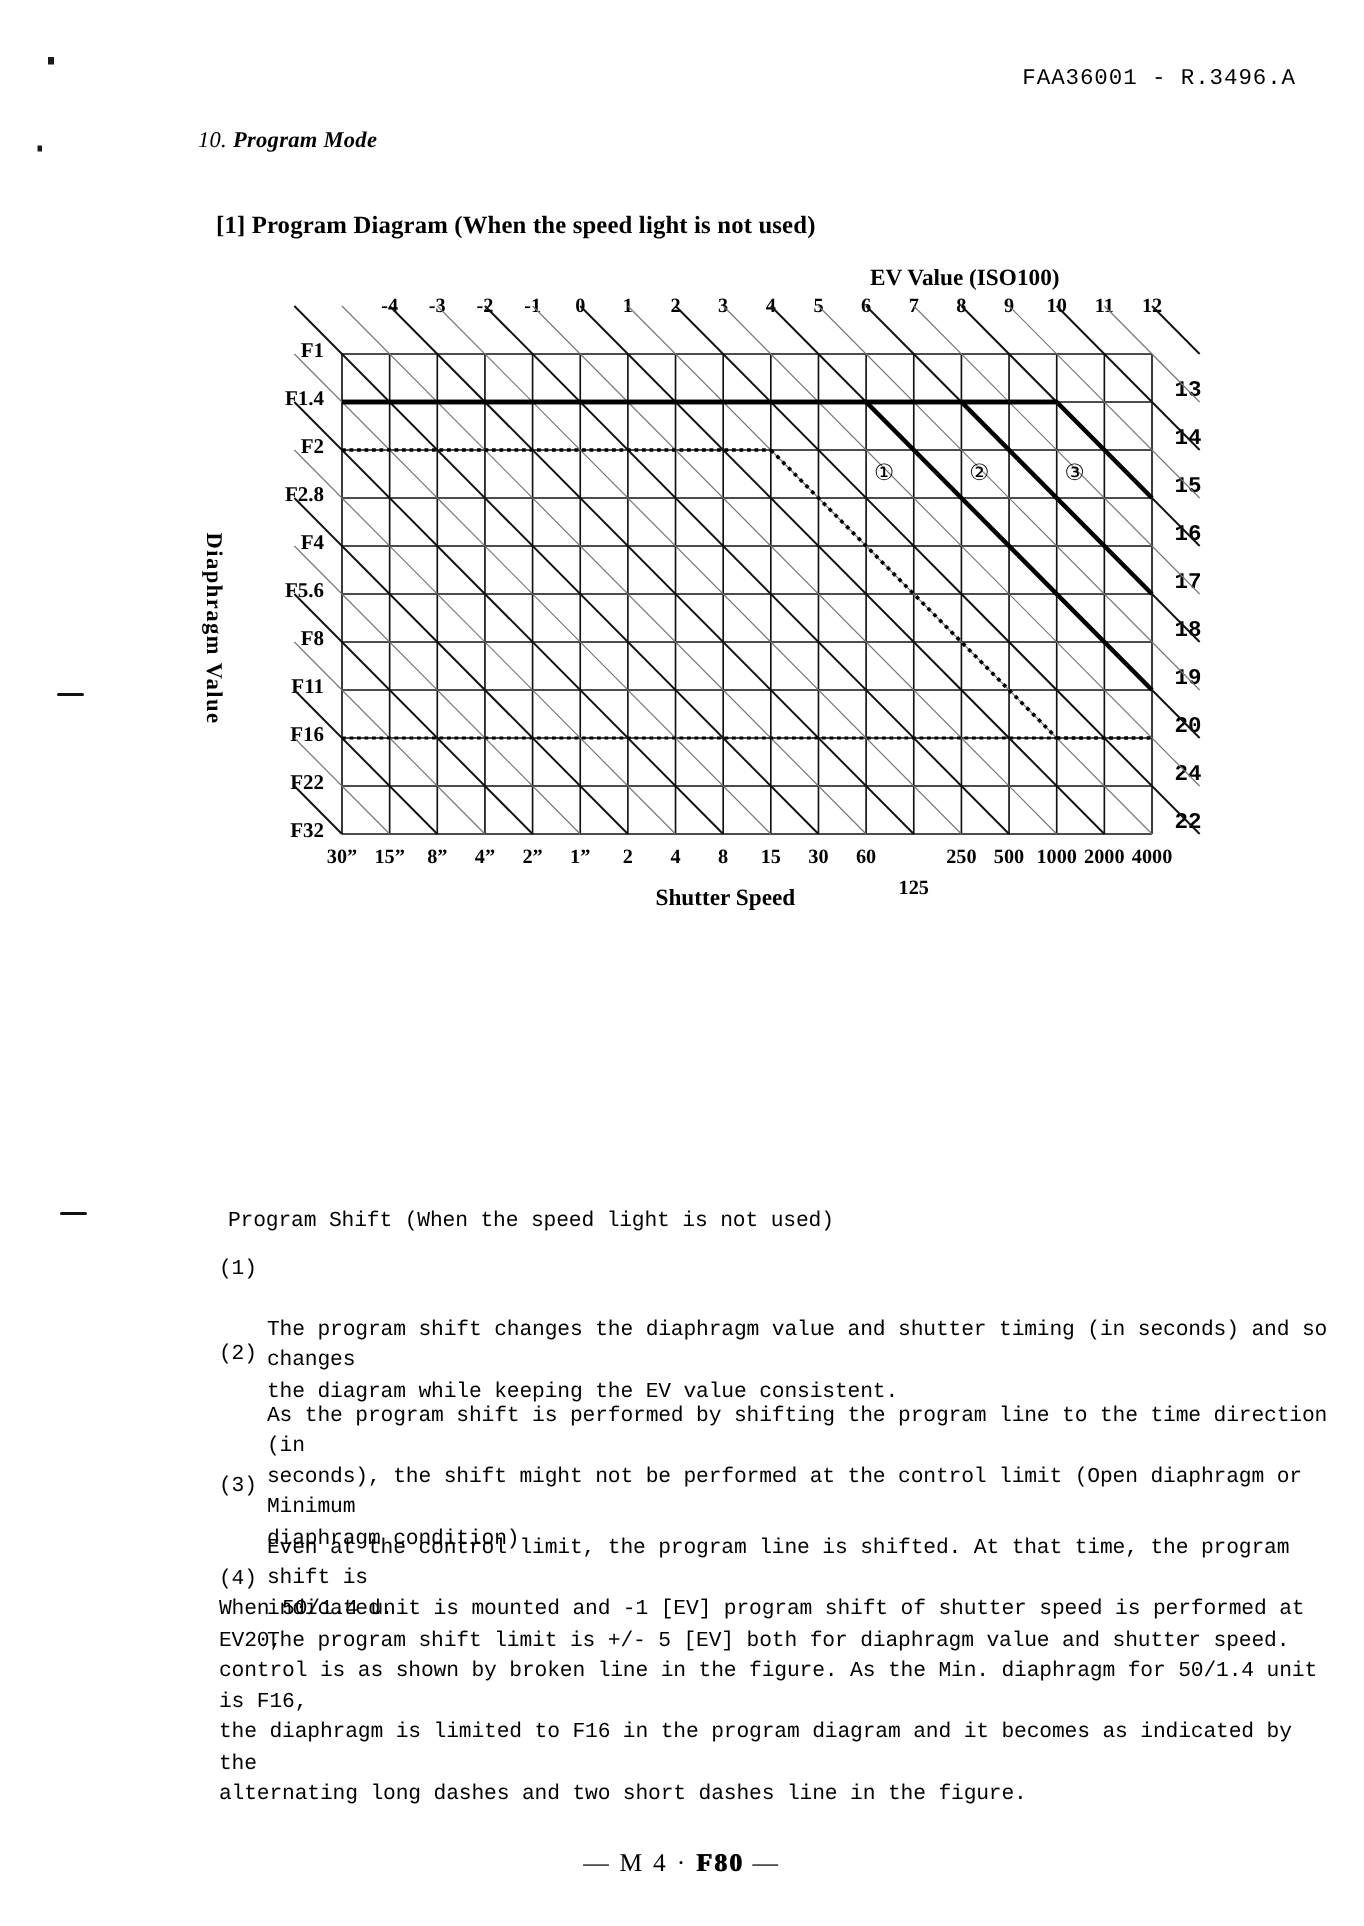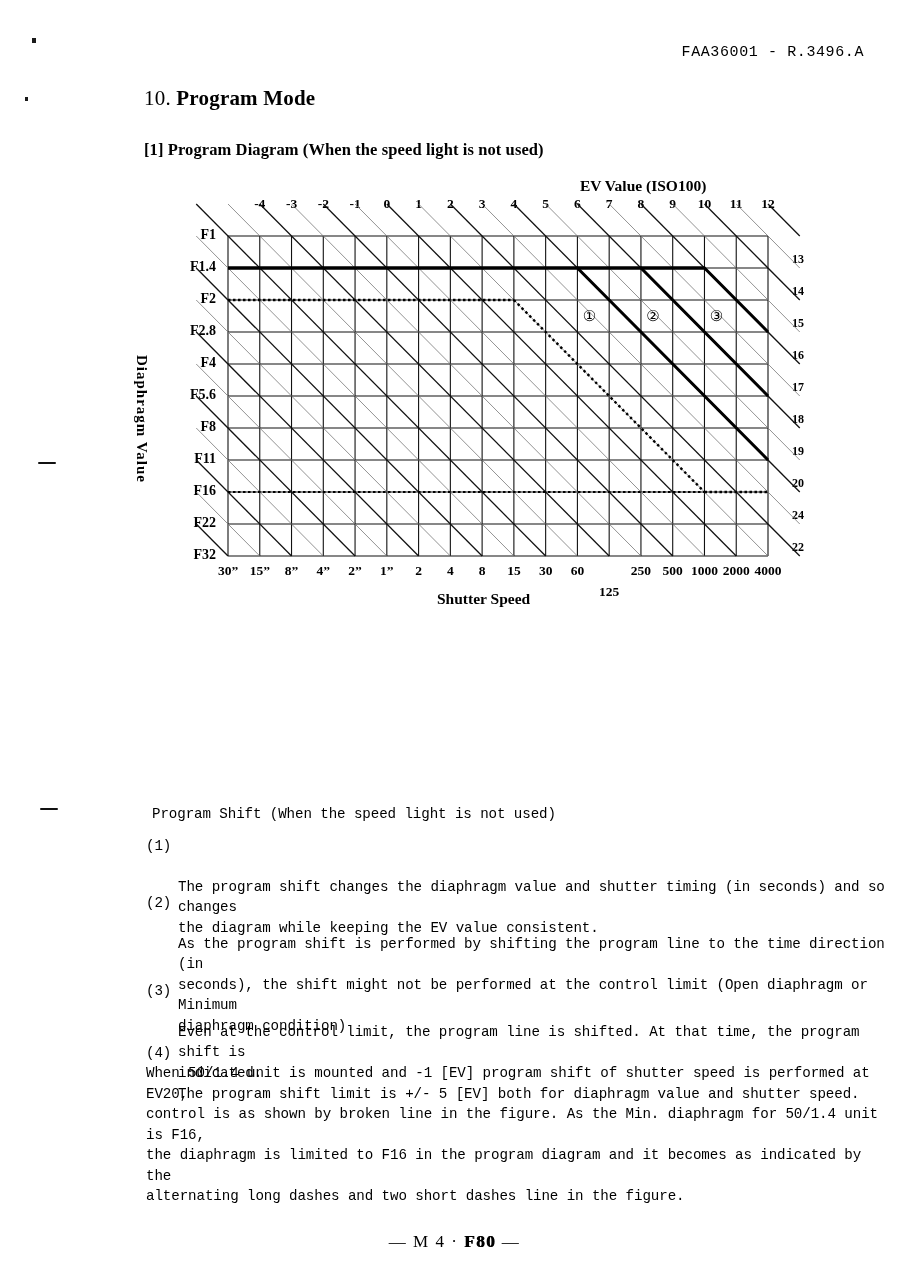--- a/index.html
+++ b/index.html
@@ -43,25 +43,26 @@
     right: 45px;
     top: 44px;
     font-family: "Liberation Mono", monospace;
     font-size: 15px;
     letter-spacing: 0.6px;
     white-space: nowrap;
   }
 
   .sec-title {
     position: absolute;
-    left: 144px;
+    left: 132px;
     top: 86px;
-    font-size: 21px;
+    font-size: 15px;
     font-weight: bold;
     letter-spacing: 0.2px;
+    font-style: italic;
   }
   .sec-title .num { font-weight: normal; }
 
   .sub-title {
     position: absolute;
     left: 144px;
     top: 140px;
     font-size: 16.5px;
     font-weight: bold;
     letter-spacing: 0.1px;
@@ -93,21 +94,21 @@
   }
 
   .tick {
     position: absolute;
     font-size: 13.5px;
     font-weight: bold;
     text-align: center;
     white-space: nowrap;
   }
   .tick-ev     { top: 196px; width: 30px; }
-  .tick-right  { font-size: 12px; width: 24px; text-align: right; }
+  .tick-right  { font-size: 15px; width: 24px; text-align: center; font-family: Liberation Mono, monospace; }
   .tick-shut   { top: 563px; width: 40px; text-align: center; }
   .tick-dia    { font-size: 14px; width: 46px; text-align: right; }
 
   .marker {
     position: absolute;
     font-size: 15px;
     width: 18px;
     height: 18px;
     line-height: 18px;
     text-align: center;

